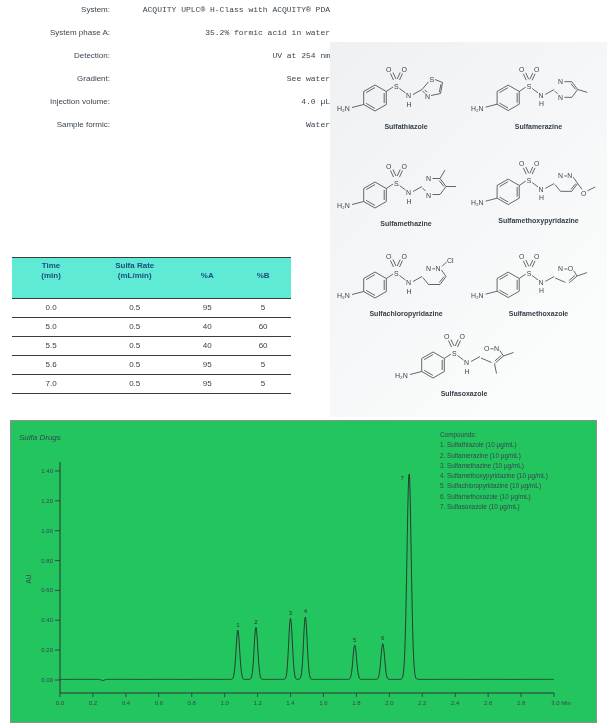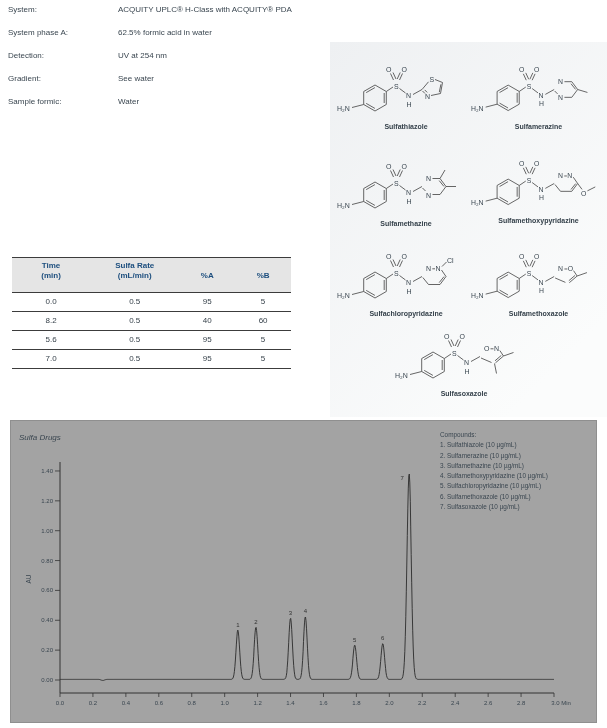--- a/index.html
+++ b/index.html
@@ -1,63 +1,67 @@
 <!DOCTYPE html>
 <html><head>
 <meta charset="utf-8">
 <style>
   html,body{margin:0;padding:0;background:#fff;}
   .page{position:relative;width:607px;height:728px;background:#fff;overflow:hidden;
         font-family:"Liberation Sans",sans-serif;color:#3a4650;}
   
-  .params{position:absolute;left:8px;top:4px;width:330px;}
+  .params{position:absolute;left:0;top:4px;width:330px;text-align:right;}
   .prow{display:flex;height:23px;align-items:flex-start;font-size:8px;line-height:11px;}
   .plabel{width:110px;flex:0 0 110px;}
-  .pvalue{flex:1;}
+  .pvalue{flex:1;font-family:Liberation Mono, monospace;}
   
   .gradient{position:absolute;left:12px;top:257px;width:279px;border-collapse:collapse;}
-  .gradient th{font-size:8px;font-weight:bold;color:#1c4e7e;background:#e5e5e5;
+  .gradient th{font-size:8px;font-weight:bold;color:#1c4e7e;background:#5eead4;
                white-space:pre-line;vertical-align:bottom;text-align:center;
-               padding:3px 0 11px 0;border-top:1px solid #3c3c3c;border-bottom:1px solid #3c3c3c;line-height:10px;}
+               padding:3px 0 17px 0;border-top:1px solid #3c3c3c;border-bottom:1px solid #3c3c3c;line-height:10px;}
   .gradient td{font-size:8px;color:#37424b;text-align:center;padding:4px 0 5px 0;
                border-bottom:1px solid #3c3c3c;line-height:9px;}
   
   .structures-bg{position:absolute;left:330px;top:42px;width:277px;height:375px;
                  background:linear-gradient(135deg,#eef0f2 0%,#fbfcfc 85%);}
   .struct{position:absolute;margin:0;text-align:center;}
   .struct figcaption{font-size:7px;font-weight:bold;color:#34404a;margin-top:1px;}
   .struct svg{display:block;margin:0 auto;}
   
   .chart-panel{position:absolute;left:10px;top:420px;width:585px;height:301px;
-               border:1px solid #8f8f8f;background:#a3a3a3;}
+               border:1px solid #8f8f8f;background:#22c55e;}
   .chart-title{position:absolute;left:8px;top:12px;font-size:8px;font-style:italic;color:#3a4650;}
   .legend{position:absolute;left:429px;top:9px;font-size:6.4px;line-height:10.3px;color:#3a4650;}
   #chrom{position:absolute;left:0;top:0;}
 </style>
 </head>
 <body>
 
 <div class="page">
 
   <div class="params">
     <div class="prow">
         <span class="plabel">System:</span>
         <span class="pvalue">ACQUITY UPLC® H-Class with ACQUITY® PDA</span>
       </div>
     <div class="prow">
         <span class="plabel">System phase A:</span>
-        <span class="pvalue">62.5% formic acid in water</span>
+        <span class="pvalue">35.2% formic acid in water</span>
       </div>
     <div class="prow">
         <span class="plabel">Detection:</span>
         <span class="pvalue">UV at 254 nm</span>
       </div>
     <div class="prow">
         <span class="plabel">Gradient:</span>
         <span class="pvalue">See water</span>
+      </div>
+    <div class="prow">
+        <span class="plabel">Injection volume:</span>
+        <span class="pvalue">4.0 µL</span>
       </div>
     <div class="prow">
         <span class="plabel">Sample formic:</span>
         <span class="pvalue">Water</span>
       </div>
   </div>
 
   <table class="gradient">
     <thead>
       <tr>
@@ -70,21 +74,27 @@
       </tr>
     </thead>
     <tbody>
       <tr>
           <td>0.0</td>
           <td>0.5</td>
           <td>95</td>
           <td>5</td>
         </tr>
       <tr>
-          <td>8.2</td>
+          <td>5.0</td>
+          <td>0.5</td>
+          <td>40</td>
+          <td>60</td>
+        </tr>
+      <tr>
+          <td>5.5</td>
           <td>0.5</td>
           <td>40</td>
           <td>60</td>
         </tr>
       <tr>
           <td>5.6</td>
           <td>0.5</td>
           <td>95</td>
           <td>5</td>
         </tr>

